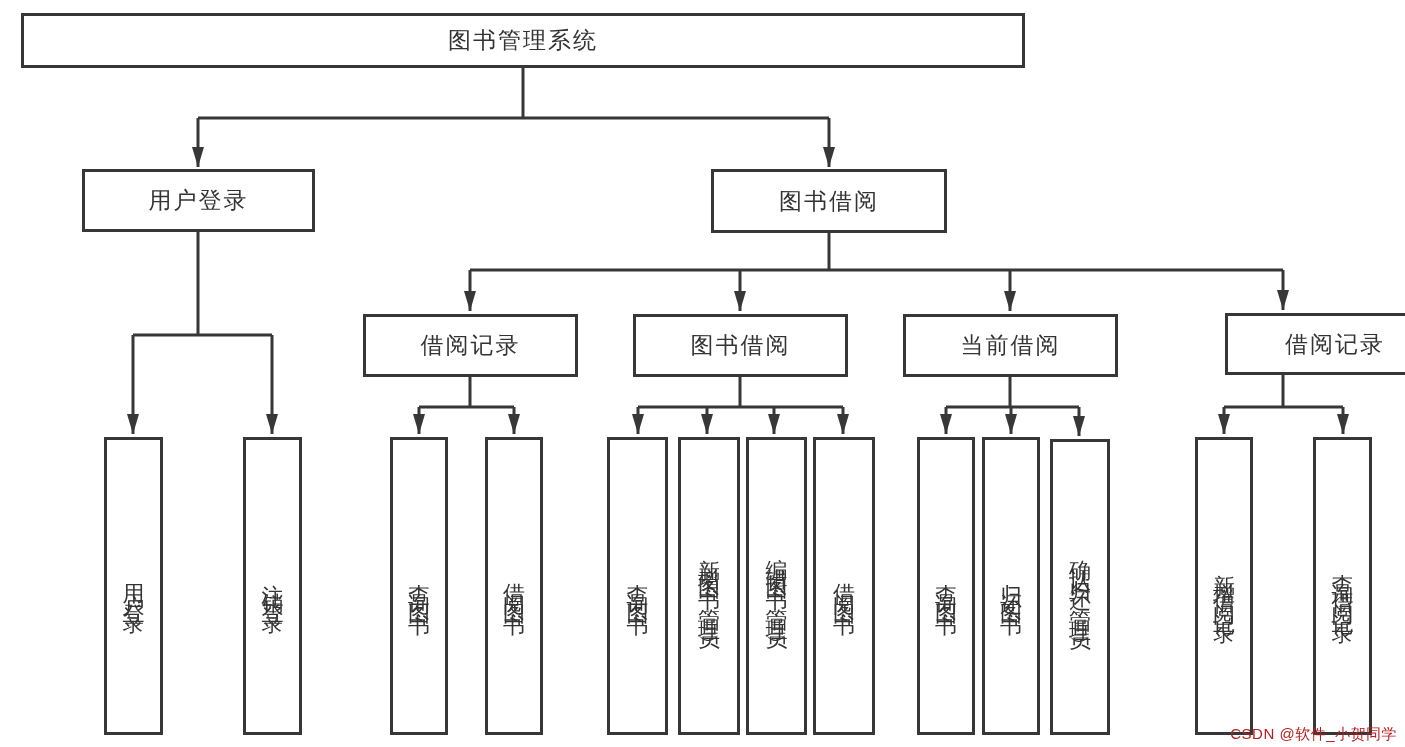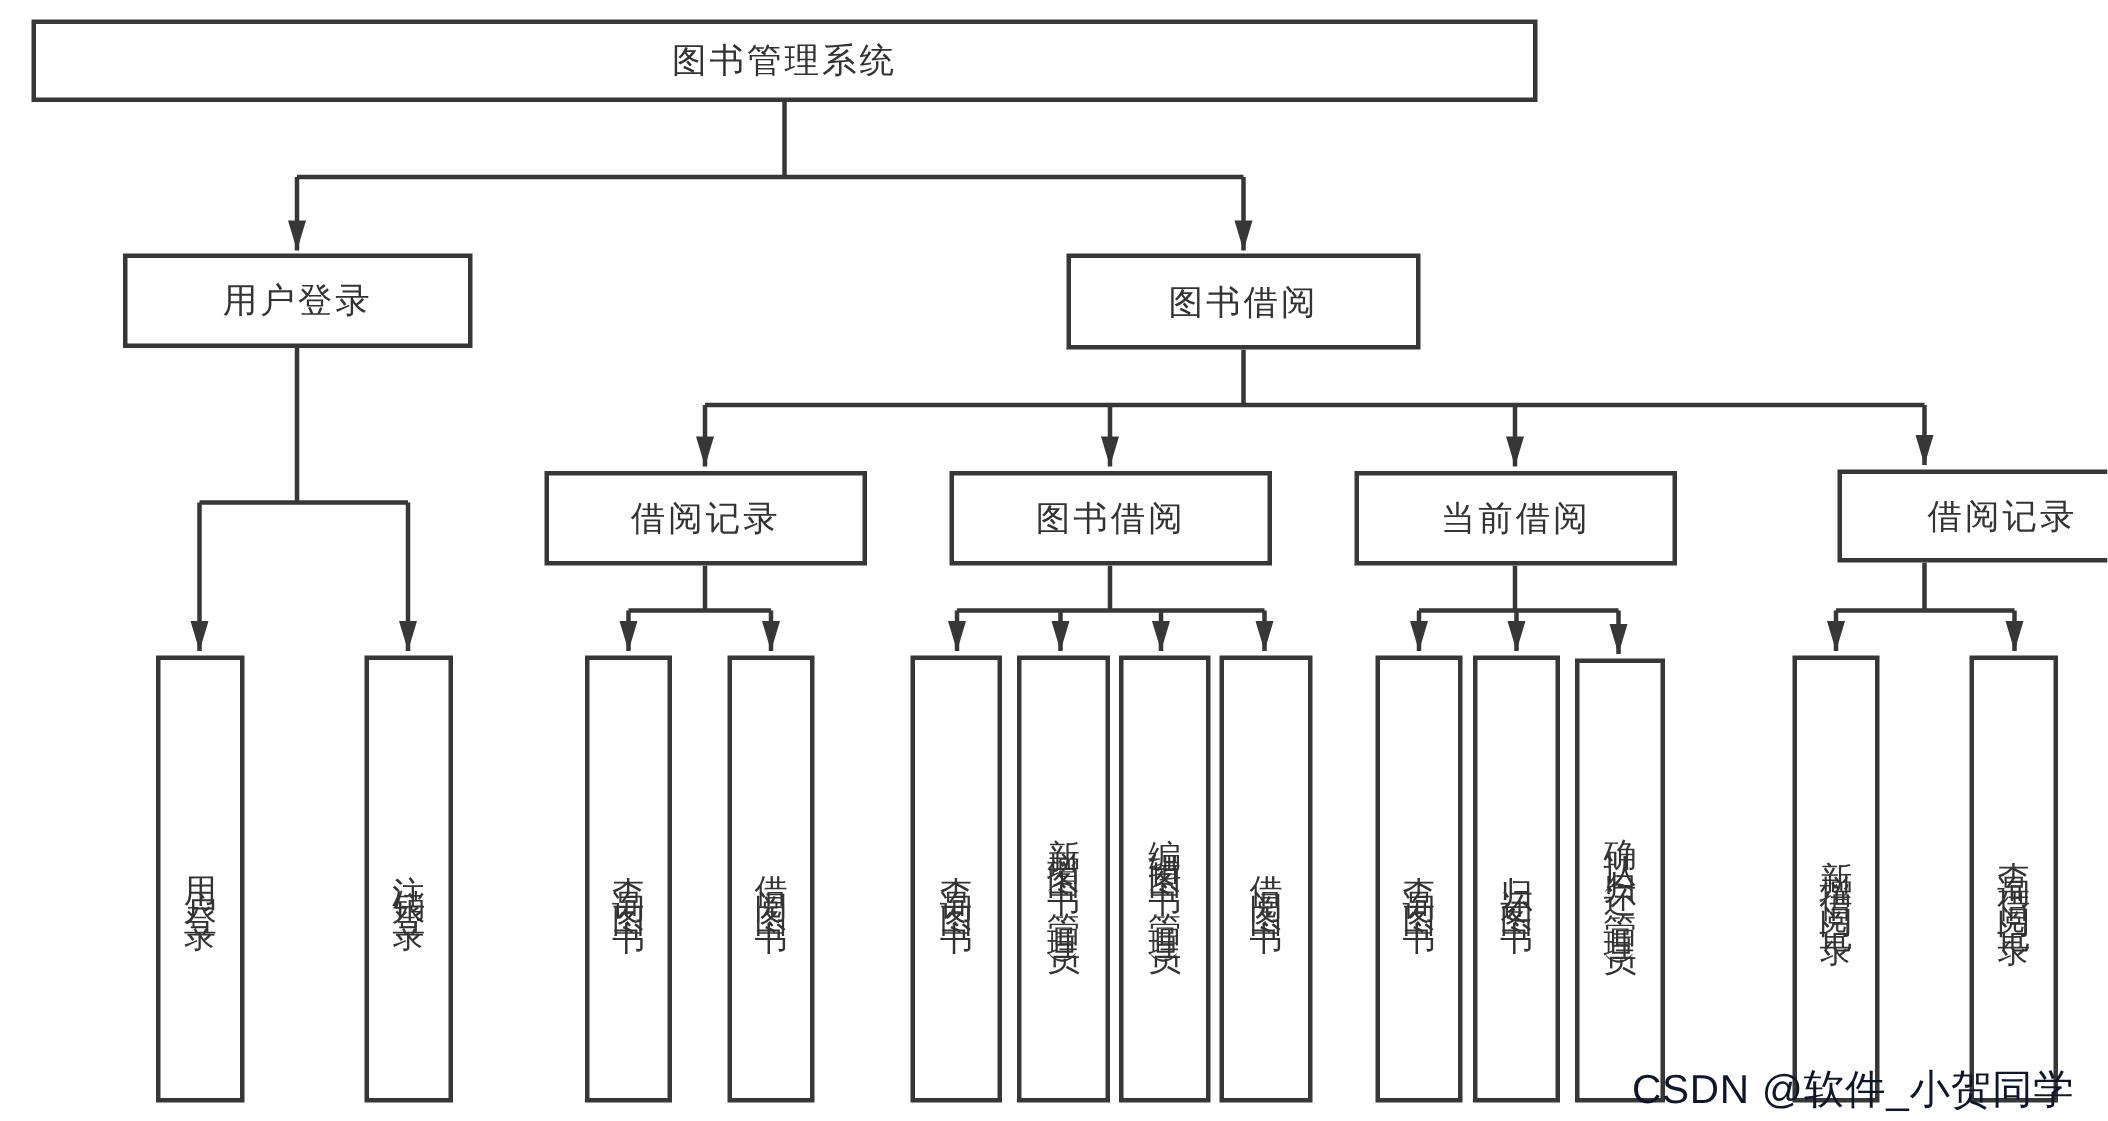--- a/index.html
+++ b/index.html
@@ -38,26 +38,26 @@
   .node.v span {
     writing-mode: vertical-rl;
     text-orientation: mixed;
     font-size: 22px;
     line-height: 1;
     letter-spacing: 10px;
     color: #333333;
   }
   .watermark {
     position: absolute;
-    right: 22px;
+    right: 8px;
     bottom: 3px;
     z-index: 5;
-    font-size: 27px;
+    font-size: 15px;
     letter-spacing: 0.5px;
-    color: #0f172a;
+    color: #b91c1c;
     white-space: nowrap;
   }
 </style>
 </head>
 <body>
 
 <div id="canvas">
 
   <svg class="connectors" viewBox="0 0 1405 747" xmlns="http://www.w3.org/2000/svg">
     <defs>

